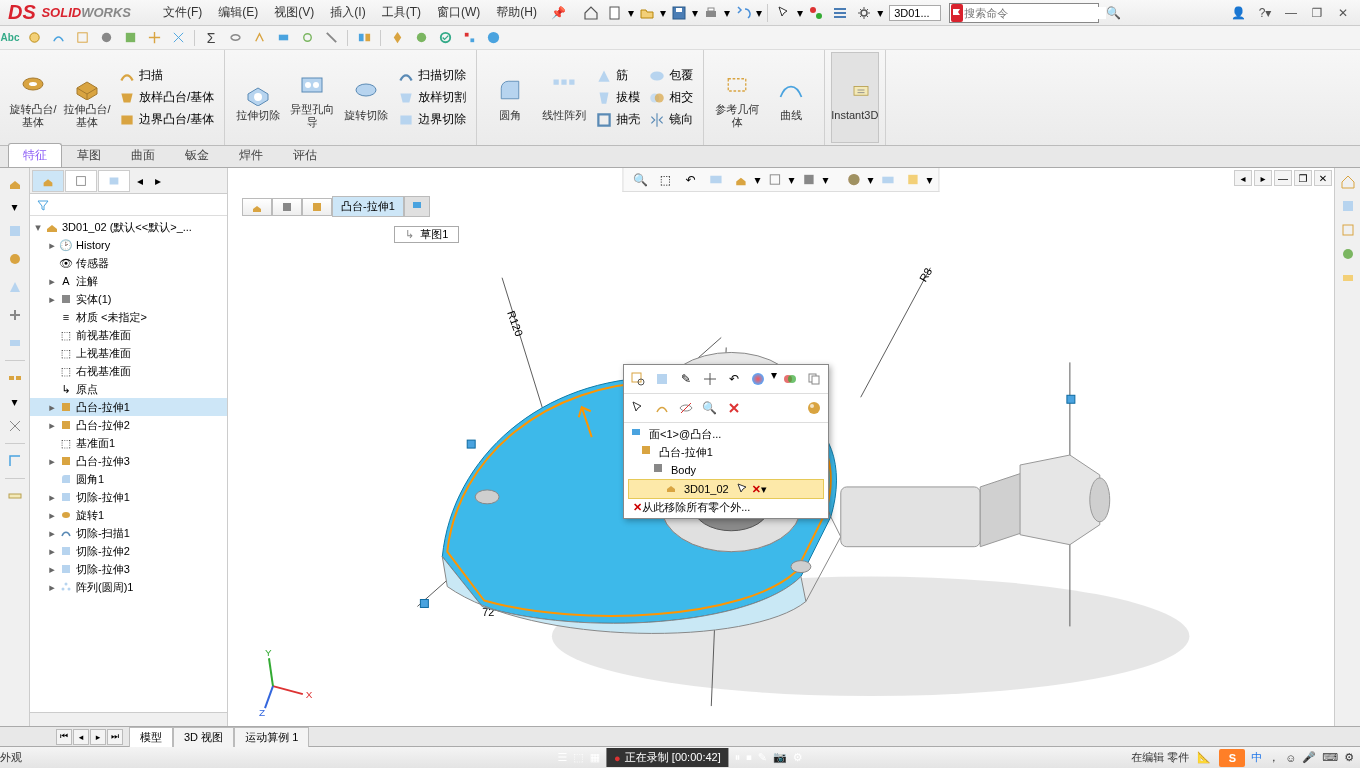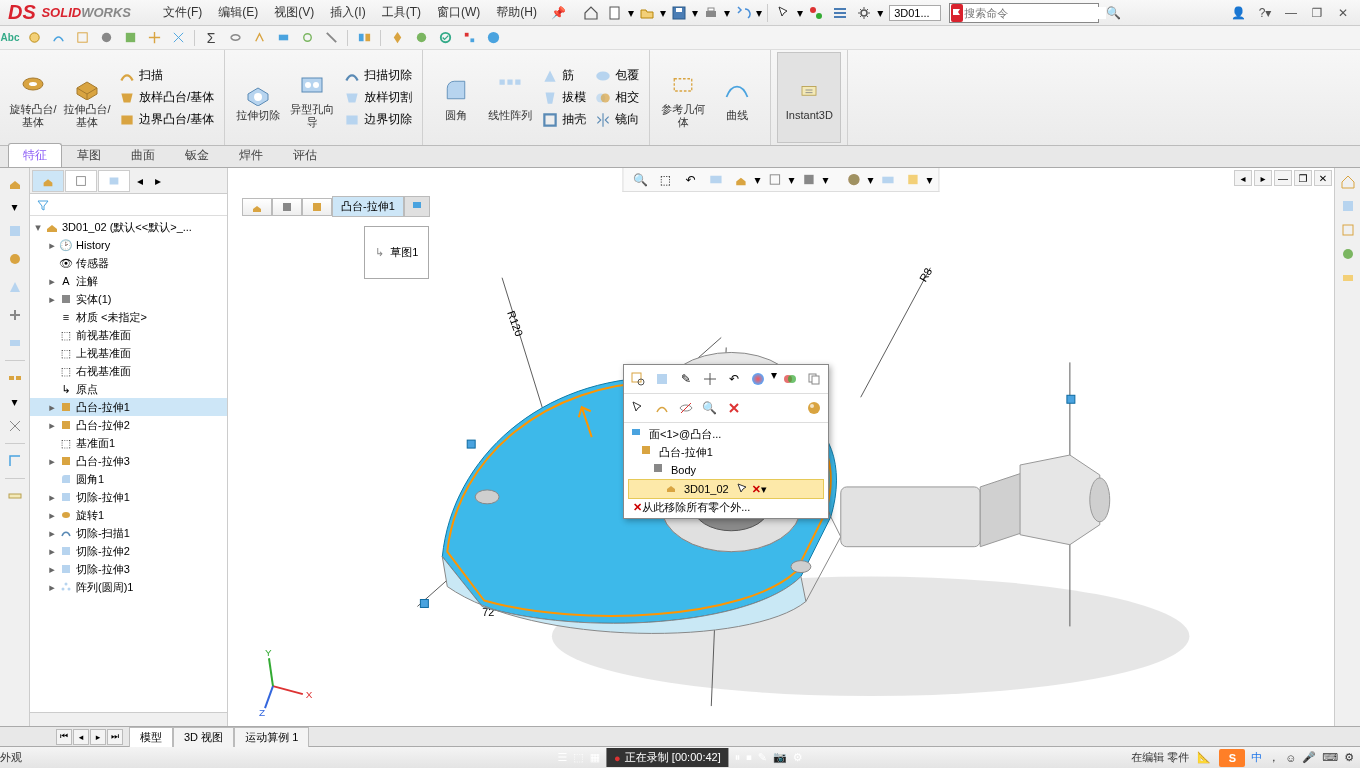--- a/index.html
+++ b/index.html
@@ -34,21 +34,21 @@
 
 
 .ribbon{height:96px;background:linear-gradient(#f7f7f7,#ebebeb);border-bottom:1px solid #bbb;display:flex;}
 .rgroup{display:flex;border-right:1px solid #d0d0d0;padding:2px 6px;}
 .rbtn-lg{display:flex;flex-direction:column;align-items:center;justify-content:center;width:54px;cursor:pointer;padding:2px 0;}
 .rbtn-lg .ric{width:34px;height:34px;display:flex;align-items:center;justify-content:center;}
 .rbtn-lg .rlbl{font-size:11px;text-align:center;line-height:13px;margin-top:2px;color:#333;}
 .rbtn-sm-stack{display:flex;flex-direction:column;justify-content:center;gap:2px;}
 .rbtn-sm{display:flex;align-items:center;cursor:pointer;padding:1px 4px;font-size:12px;white-space:nowrap;}
 .rbtn-sm .ric{width:18px;height:18px;margin-right:3px;display:flex;align-items:center;justify-content:center;}
-.rbtn-lg.instant{width:64px;background:#e2e2e2;border:1px solid #c5c5c5;}
+.rbtn-lg.instant{width:48px;background:#e2e2e2;border:1px solid #c5c5c5;align-items:flex-end;}
 
 
 .tabrow{height:22px;background:#e8e8e8;display:flex;align-items:flex-end;padding-left:8px;border-bottom:1px solid #aaa;}
 .tab{padding:3px 14px;font-size:12px;border:1px solid transparent;border-bottom:none;cursor:pointer;color:#444;}
 .tab.active{background:#fff;border-color:#aaa;border-radius:3px 3px 0 0;color:#8b5cf6;}
 
 
 .main{display:flex;height:558px;}
 .left-tool{width:30px;background:#f0f0f0;border-right:1px solid #ccc;display:flex;flex-direction:column;align-items:center;padding-top:4px;gap:6px;}
 .lt{width:22px;height:22px;cursor:pointer;display:flex;align-items:center;justify-content:center;}
@@ -68,21 +68,21 @@
 .tree-scroll{height:14px;background:#f0f0f0;border-top:1px solid #ccc;}
 
 
 .viewport{flex:1;position:relative;background:#fff;}
 .vp-toolbar{position:absolute;top:0;left:50%;transform:translateX(-50%);height:24px;display:flex;align-items:center;gap:3px;background:rgba(248,248,248,0.9);padding:2px 6px;border:1px solid #ddd;border-top:none;}
 .vpb{width:22px;height:20px;cursor:pointer;display:flex;align-items:center;justify-content:center;}
 .breadcrumb{position:absolute;top:28px;left:14px;display:flex;align-items:center;}
 .bc-item{padding:2px 8px;border:1px solid #bbb;background:linear-gradient(#fff,#eee);font-size:11px;cursor:pointer;display:flex;align-items:center;gap:3px;}
 .bc-sel{background:#cde6f7;}
 .bc-end{padding:2px 6px;border:1px solid #bbb;background:#e0e0e0;}
-.sketch-tag{position:absolute;top:58px;left:136px;border:1px solid #aaa;background:#fff;padding:18px 10px;font-size:11px;}
+.sketch-tag{position:absolute;top:58px;left:166px;border:1px solid #aaa;background:#fff;padding:0 10px;font-size:11px;}
 .right-tool{width:26px;background:#f0f0f0;border-left:1px solid #ccc;display:flex;flex-direction:column;align-items:center;padding-top:4px;gap:4px;}
 .rt{width:20px;height:20px;cursor:pointer;display:flex;align-items:center;justify-content:center;}
 .vp-wincontrols{position:absolute;top:2px;right:2px;display:flex;gap:2px;}
 .vwc{width:18px;height:16px;border:1px solid #ccc;background:#f4f4f4;font-size:10px;display:flex;align-items:center;justify-content:center;cursor:pointer;}
 
 
 .ctx{position:absolute;top:156px;left:395px;background:#fff;border:1px solid #888;box-shadow:2px 2px 6px rgba(0,0,0,0.3);}
 .ctx-toolbar{display:flex;padding:3px;gap:2px;border-bottom:1px solid #ddd;}
 .ctx-toolbar2{display:flex;padding:3px;gap:2px;border-bottom:1px solid #ddd;}
 .cb{width:22px;height:22px;cursor:pointer;display:flex;align-items:center;justify-content:center;border-radius:2px;}
@@ -368,20 +368,28 @@
     <div class="rbtn-lg">
         <div class="ric">
           <svg viewBox="0 0 32 32" width="32" height="32">
             <rect x="6" y="10" width="20" height="14" fill="#b7d4ef" stroke="#5a8ab5"></rect>
             <circle cx="12" cy="17" r="3" fill="#fff"></circle>
             <circle cx="20" cy="17" r="3" fill="#fff"></circle>
           </svg>
         </div>
         <div class="rlbl">异型孔向导</div>
       </div>
+    <div class="rbtn-lg">
+        <div class="ric">
+          <svg viewBox="0 0 32 32" width="32" height="32">
+            <ellipse cx="16" cy="16" rx="10" ry="6" fill="#b7d4ef" stroke="#5a8ab5"></ellipse>
+          </svg>
+        </div>
+        <div class="rlbl">旋转切除</div>
+      </div>
     <div class="rbtn-sm-stack">
       <div class="rbtn-sm">
           <div class="ric">
             <svg viewBox="0 0 16 16">
               <path d="M3 12c3-6 7-6 10 0" fill="none" stroke="#5a8ab5" stroke-width="2"></path>
             </svg>
           </div>
           <span>扫描切除</span>
         </div>
       <div class="rbtn-sm">

